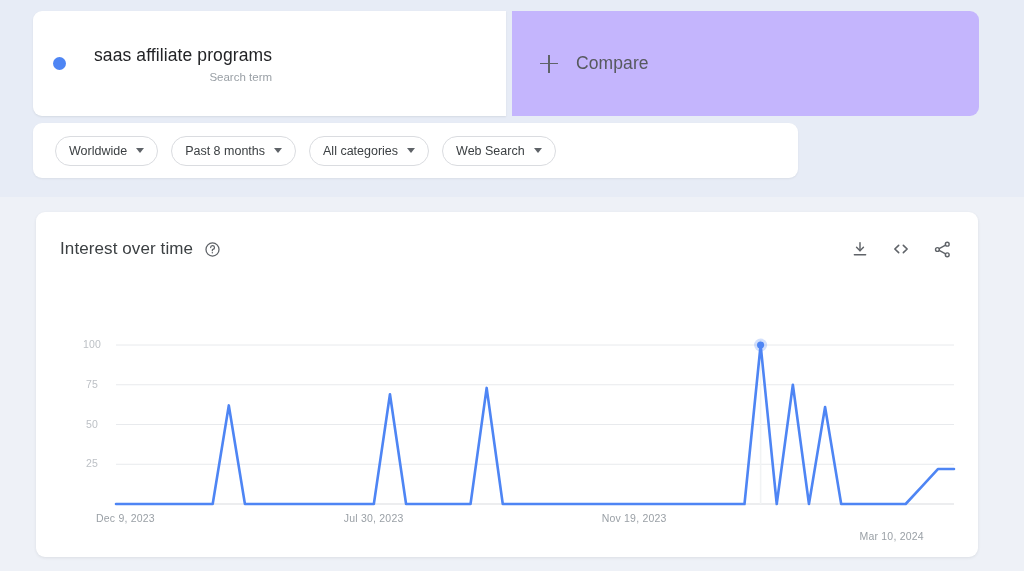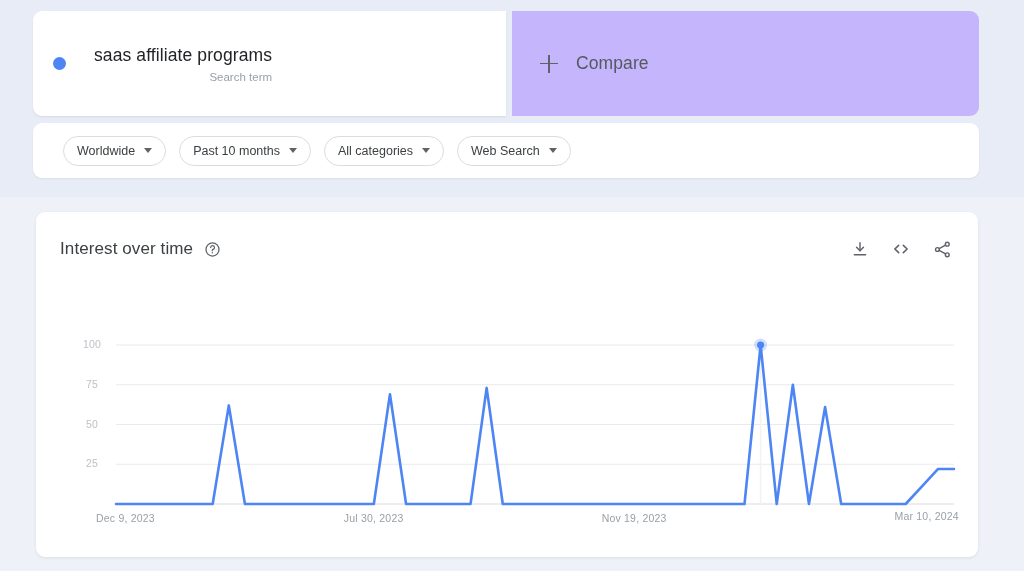--- a/index.html
+++ b/index.html
@@ -56,23 +56,23 @@
     content:""; position:absolute; background:#5f6368;
   }
   .plus-icon::before { left:0; top:8px; width:18px; height:1.6px; }
   .plus-icon::after { top:0; left:8px; height:18px; width:1.6px; }
   .compare-label {
     margin-left:18px; font-size:17.5px; color:#56595e; letter-spacing:.1px;
   }
 
   
   #filters-bar {
-    position:absolute; left:33px; top:123px; width:946px; height:55px;
+    position:absolute; left:33px; top:123px; width:765px; height:55px;
     background:#ffffff; border-radius:9px;
-    display:flex; align-items:center; padding-left:30px; gap:13px;
+    display:flex; align-items:center; padding-left:22px; gap:13px;
     box-shadow:0 1px 2px rgba(60,64,67,.08);
   }
   .pill {
     height:30px; border:1px solid #dadce0; border-radius:16px;
     display:flex; align-items:center; padding:0 13px;
     font-size:12.5px; color:#3c4043; background:#fff; cursor:pointer;
     white-space:nowrap;
   }
   .pill .caret {
     margin-left:9px; width:0; height:0;
@@ -131,21 +131,21 @@
     <span class="compare-label">Compare</span>
   </div>
 </div>
 
 <div id="filters-bar">
   <div class="pill">
     <span>Worldwide</span>
     <span class="caret"></span>
   </div>
   <div class="pill">
-    <span>Past 10 months</span>
+    <span>Past 8 months</span>
     <span class="caret"></span>
   </div>
   <div class="pill">
     <span>All categories</span>
     <span class="caret"></span>
   </div>
   <div class="pill">
     <span>Web Search</span>
     <span class="caret"></span>
   </div>
@@ -210,17 +210,17 @@
     <div id="ylabels">
         <div class="ylab" style="left: 42px; top: 171.25px;">25</div>
         <div class="ylab" style="left: 42px; top: 131.5px;">50</div>
         <div class="ylab" style="left: 42px; top: 91.75px;">75</div>
         <div class="ylab" style="left: 42px; top: 52px;">100</div>
       </div>
     <div id="xlabels">
         <div class="xlab" style="left: 60px; top: 226px;">Dec 9, 2023</div>
         <div class="xlab" style="left: 307.846px; top: 226px;">Jul 30, 2023</div>
         <div class="xlab" style="left: 565.692px; top: 226px;">Nov 19, 2023</div>
-        <div class="xlab" style="left: 823.538px; top: 224px; margin-left: 35px;">Mar 10, 2024</div>
+        <div class="xlab" style="left: 823.538px; top: 244px;">Mar 10, 2024</div>
       </div>
 
   </div>
 </div>
 
 </body></html>

